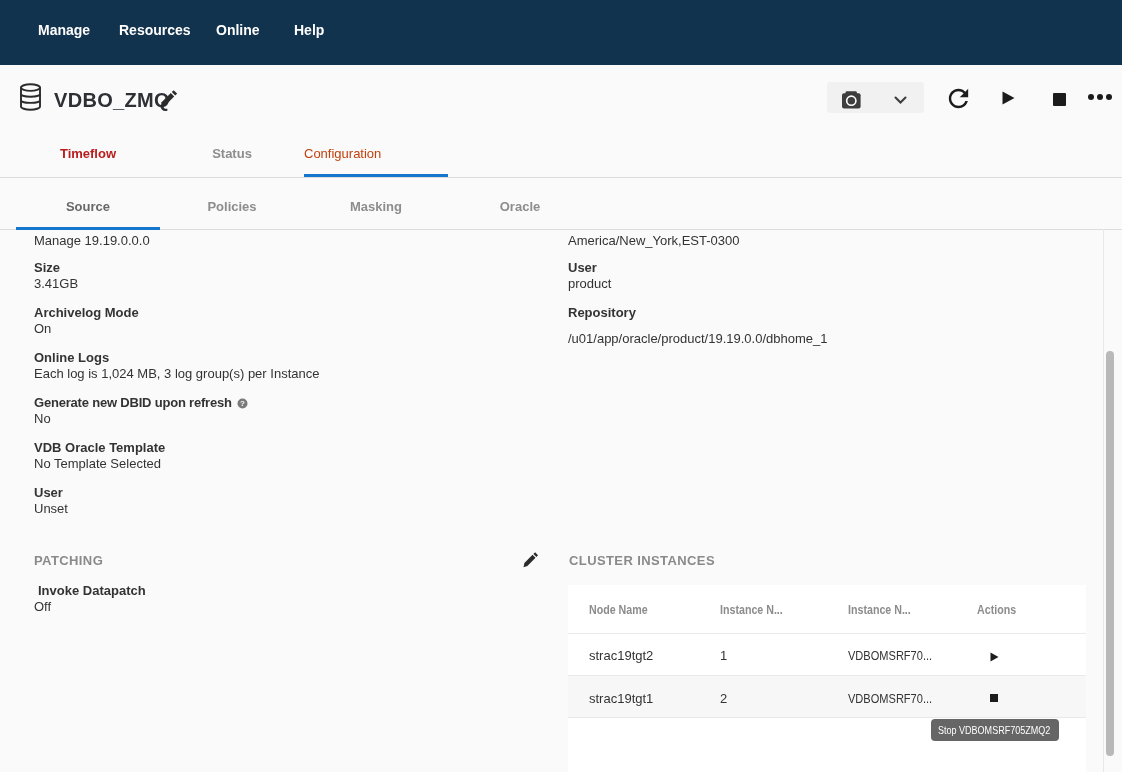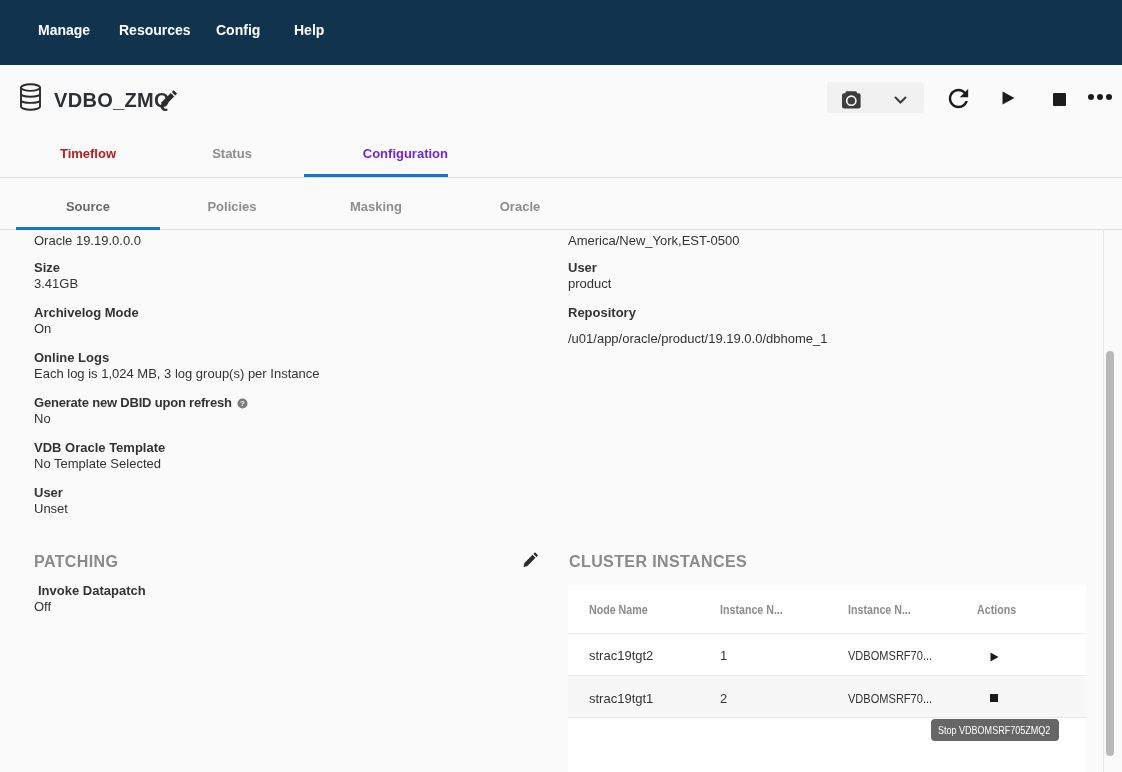--- a/index.html
+++ b/index.html
@@ -1,30 +1,30 @@
 <!DOCTYPE html>
 <html><head>
 <meta charset="utf-8">
 <style>
   * { margin:0; padding:0; box-sizing:border-box; }
   html,body { width:1122px; height:772px; overflow:hidden; }
   body { font-family:"Liberation Sans", sans-serif; background:#fafafa; position:relative; }
   .abs { position:absolute; }
   .lbl { font-weight:bold; font-size:13px; color:#333; line-height:16px; }
   .val { font-size:13px; color:#333; line-height:16px; }
-  .sechead { font-size:16px; font-weight:bold; color:#8a8a8a; letter-spacing:0.4px; }
+  .sechead { font-size:13px; font-weight:bold; color:#8a8a8a; letter-spacing:0.4px; }
   .hdrc { font-size:13px; font-weight:bold; color:#8c8c8c; white-space:nowrap; transform:scaleX(0.82); transform-origin:0 50%; }
 </style>
 </head>
 <body>
 
 <div class="abs" style="left:0;top:0;width:1122px;height:65px;background:#12334e;"></div>
 <div class="abs" style="left:38px;top:22px;font-size:14px;font-weight:bold;color:#fff;">Manage</div>
 <div class="abs" style="left:119px;top:22px;font-size:14px;font-weight:bold;color:#fff;">Resources</div>
-<div class="abs" style="left:216px;top:22px;font-size:14px;font-weight:bold;color:#fff;">Config</div>
+<div class="abs" style="left:216px;top:22px;font-size:14px;font-weight:bold;color:#fff;">Online</div>
 <div class="abs" style="left:294px;top:22px;font-size:14px;font-weight:bold;color:#fff;">Help</div>
 
 <svg class="abs" style="left:19px;top:83px;" width="23" height="28" viewBox="0 0 23 28">
   <g fill="none" stroke="#2b2b2b" stroke-width="1.9">
     <ellipse cx="11.5" cy="4.6" rx="9.5" ry="3.3"></ellipse>
     <path d="M2 4.6 L2 23.4 A9.5 3.3 0 0 0 21 23.4 L21 4.6"></path>
     <path d="M2 11 A9.5 2.7 0 0 0 21 11"></path>
     <path d="M2 17.2 A9.5 2.7 0 0 0 21 17.2"></path>
   </g>
 </svg>
@@ -51,50 +51,50 @@
 </svg>
 <div class="abs" style="left:1053px;top:93px;width:13px;height:13px;background:#1c1c1c;border-radius:1px;"></div>
 <svg class="abs" style="left:1087px;top:93px;" width="26" height="8" viewBox="0 0 26 8">
   <circle cx="4" cy="4" r="3" fill="#1c1c1c"></circle>
   <circle cx="13" cy="4" r="3" fill="#1c1c1c"></circle>
   <circle cx="22" cy="4" r="3" fill="#1c1c1c"></circle>
 </svg>
 
 <div class="abs" style="left:16px;top:146px;width:144px;text-align:center;font-size:13px;font-weight:bold;color:#b91c1c;">Timeflow</div>
 <div class="abs" style="left:160px;top:146px;width:144px;text-align:center;font-size:13px;font-weight:bold;color:#8d8d8d;">Status</div>
-<div class="abs" style="left:304px;top:146px;width:144px;text-align:right;font-size:13px;font-weight:bold;color:#6d28d9;">Configuration</div>
+<div class="abs" style="left:304px;top:146px;width:144px;text-align:left;font-size:13px;font-weight:normal;color:#c2410c;">Configuration</div>
 <div class="abs" style="left:0;top:177px;width:1122px;height:1px;background:#ddd;"></div>
 <div class="abs" style="left:304px;top:174px;width:144px;height:3px;background:#1476cc;"></div>
 
 <div class="abs" style="left:16px;top:199px;width:144px;text-align:center;font-size:13px;font-weight:bold;color:#686868;">Source</div>
 <div class="abs" style="left:160px;top:199px;width:144px;text-align:center;font-size:13px;font-weight:bold;color:#8d8d8d;">Policies</div>
 <div class="abs" style="left:304px;top:199px;width:144px;text-align:center;font-size:13px;font-weight:bold;color:#8d8d8d;">Masking</div>
 <div class="abs" style="left:448px;top:199px;width:144px;text-align:center;font-size:13px;font-weight:bold;color:#8d8d8d;">Oracle</div>
 <div class="abs" style="left:0;top:229px;width:1122px;height:1px;background:#ddd;"></div>
 <div class="abs" style="left:16px;top:227px;width:144px;height:3px;background:#1476cc;"></div>
 
-<div class="abs val" style="left:34px;top:233px;">Oracle 19.19.0.0.0</div>
+<div class="abs val" style="left:34px;top:233px;">Manage 19.19.0.0.0</div>
 <div class="abs lbl" style="left:34px;top:260px;">Size</div>
 <div class="abs val" style="left:34px;top:276px;">3.41GB</div>
 <div class="abs lbl" style="left:34px;top:305px;">Archivelog Mode</div>
 <div class="abs val" style="left:34px;top:321px;">On</div>
 <div class="abs lbl" style="left:34px;top:350px;">Online Logs</div>
 <div class="abs val" style="left:34px;top:366px;">Each log is 1,024 MB, 3 log group(s) per Instance</div>
 <div class="abs lbl" style="left:34px;top:395px;letter-spacing:-0.2px;">Generate new DBID upon refresh</div>
 <svg class="abs" style="left:237px;top:398px;" width="11" height="11" viewBox="0 0 11 11">
   <circle cx="5.5" cy="5.5" r="5" fill="#7a7a7a"></circle>
   <text x="5.5" y="8.2" font-size="8" font-weight="bold" fill="#fafafa" text-anchor="middle" font-family="Liberation Sans">?</text>
 </svg>
 <div class="abs val" style="left:34px;top:411px;">No</div>
 <div class="abs lbl" style="left:34px;top:440px;">VDB Oracle Template</div>
 <div class="abs val" style="left:34px;top:456px;">No Template Selected</div>
 <div class="abs lbl" style="left:34px;top:485px;">User</div>
 <div class="abs val" style="left:34px;top:501px;">Unset</div>
 
-<div class="abs val" style="left:568px;top:233px;">America/New_York,EST-0500</div>
+<div class="abs val" style="left:568px;top:233px;">America/New_York,EST-0300</div>
 <div class="abs lbl" style="left:568px;top:260px;">User</div>
 <div class="abs val" style="left:568px;top:276px;">product</div>
 <div class="abs lbl" style="left:568px;top:305px;">Repository</div>
 <div class="abs val" style="left:568px;top:331px;">/u01/app/oracle/product/19.19.0.0/dbhome_1</div>
 
 <div class="abs sechead" style="left:34px;top:553px;">PATCHING</div>
 <svg class="abs" style="left:523px;top:552px;" width="15" height="16" viewBox="0 0 17 18">
   <path d="M1.6 12.3 L10.8 3.1 L14.2 6.5 L5.0 15.7 L0.6 17.2 Z" fill="#2b2b2b"></path>
   <path d="M11.8 2.1 L13.7 0.2 L17.1 3.6 L15.2 5.5 Z" fill="#2b2b2b"></path>
 </svg>

